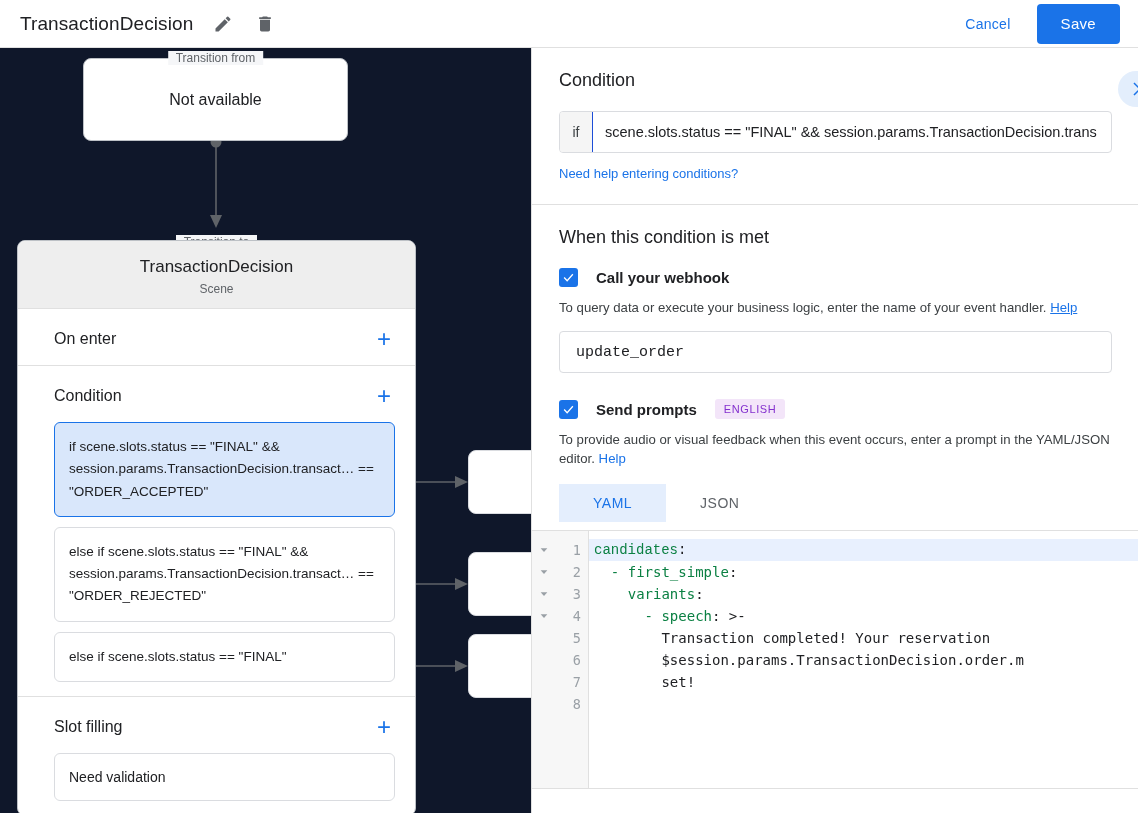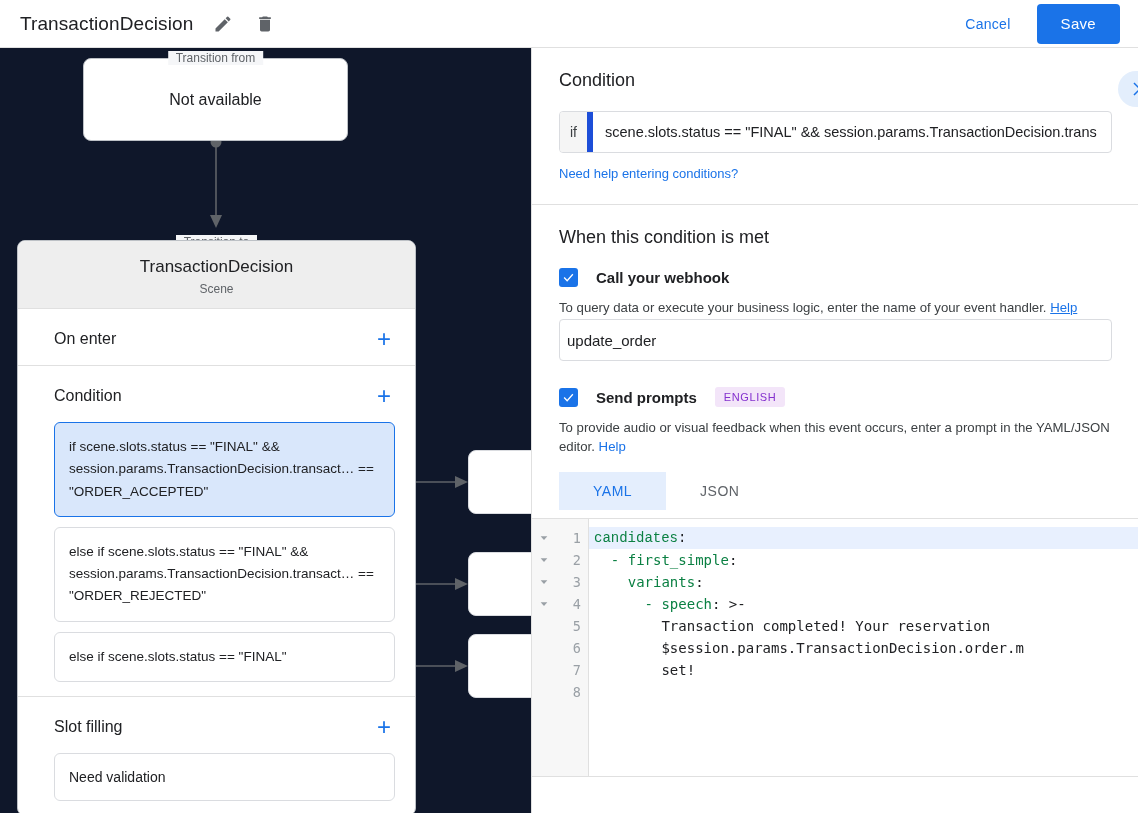--- a/index.html
+++ b/index.html
@@ -139,21 +139,21 @@
     background: #e3eefc; display: flex; align-items: center; justify-content: center;
     cursor: pointer;
   }
   .chev-btn svg { fill: #1a73e8; }
 
   .if-row {
     display: flex; border: 1px solid #dadce0; border-radius: 4px; overflow: hidden;
     height: 42px; background: #fff;
   }
   .if-label {
-    width: 33px; background: #f5f5f5; border-right: 6px solid #1d4ed8;
+    width: 33px; background: #f5f5f5; border-right: 1px solid #1d4ed8;
     display: flex; align-items: center; justify-content: center;
     font-size: 14px; color: #3c4043; flex: 0 0 33px;
   }
   .if-input {
     flex: 1; border: none; outline: none; padding: 0 12px;
     font-size: 14.5px; color: #202124; font-family: inherit; background: transparent;
   }
   .help-link {
     display: inline-block; margin-top: 13px;
     font-size: 13px; color: #1a73e8; text-decoration: none; cursor: pointer;
@@ -169,23 +169,23 @@
   .opt-label { font-size: 15px; font-weight: bold; color: #202124; }
   .badge {
     background: #f3e5f9; color: #8430ce; font-size: 11px; letter-spacing: .6px;
     padding: 4px 9px; border-radius: 3px; font-weight: 500;
   }
   .opt-desc {
     font-size: 13.2px; color: #3c4043; margin-top: 11px; line-height: 1.45;
   }
   .inline-help { color: #1a73e8; text-decoration: underline; cursor: pointer; }
   .text-input {
-    margin-top: 2px; width: 100%; height: 42px;
-    border: 1px solid #dadce0; border-radius: 4px; padding: 0 7px;
-    font-size: 15px; color: #202124; font-family: Liberation Sans, sans-serif; outline: none;
+    margin-top: 14px; width: 100%; height: 42px;
+    border: 1px solid #dadce0; border-radius: 4px; padding: 0 16px;
+    font-size: 15px; color: #202124; font-family: Liberation Mono, monospace; outline: none;
   }
 
   .tabs { display: flex; margin-top: 16px; }
   .tab {
     padding: 11px 34px; font-size: 14px; letter-spacing: .5px;
     color: #5f6368; cursor: pointer; font-weight: 500;
   }
   .tab.active { background: #e4eefd; color: #1a73e8; }
 
   .editor {

